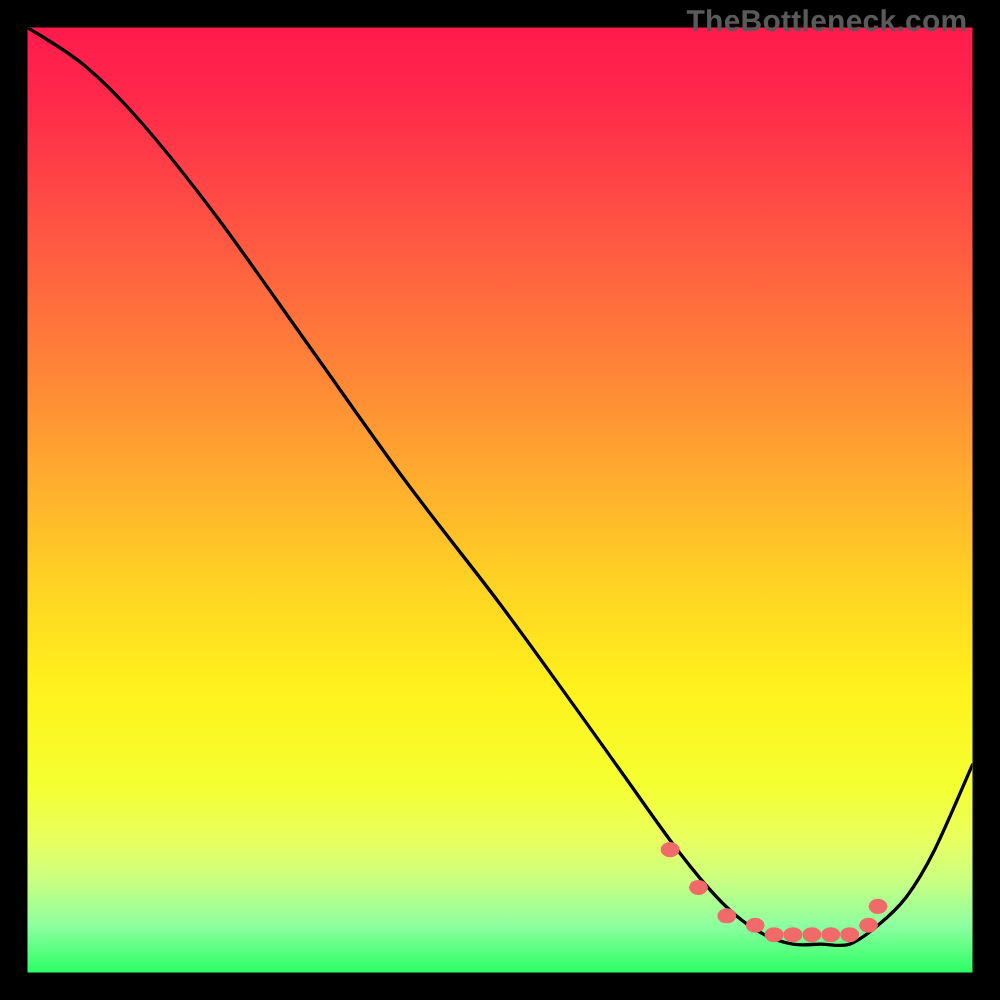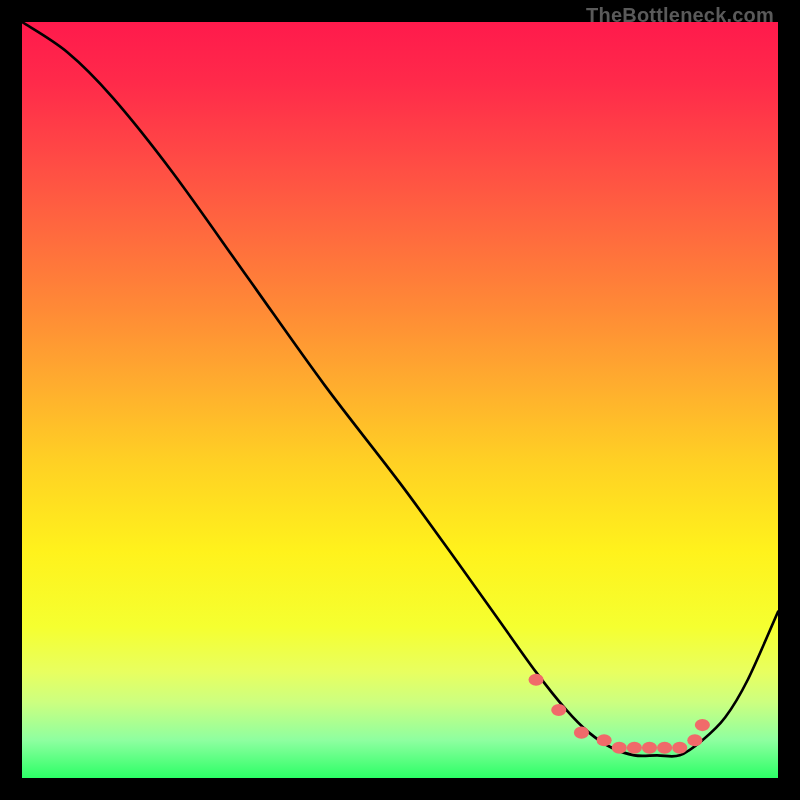--- a/index.html
+++ b/index.html
@@ -40,21 +40,21 @@
       #ccff80 90%,
       #8effa0 95%,
       #2cff66 100%
     );
   }
   .watermark {
     position: absolute;
     top: 4px;
     right: 26px;
     color: #5a5a5a;
-    font-size: 20px;
+    font-size: 24px;
     font-weight: 600;
     letter-spacing: 0.2px;
     user-select: none;
   }
   svg.curve {
     position: absolute;
     top: 0;
     left: 0;
   }
 </style>

